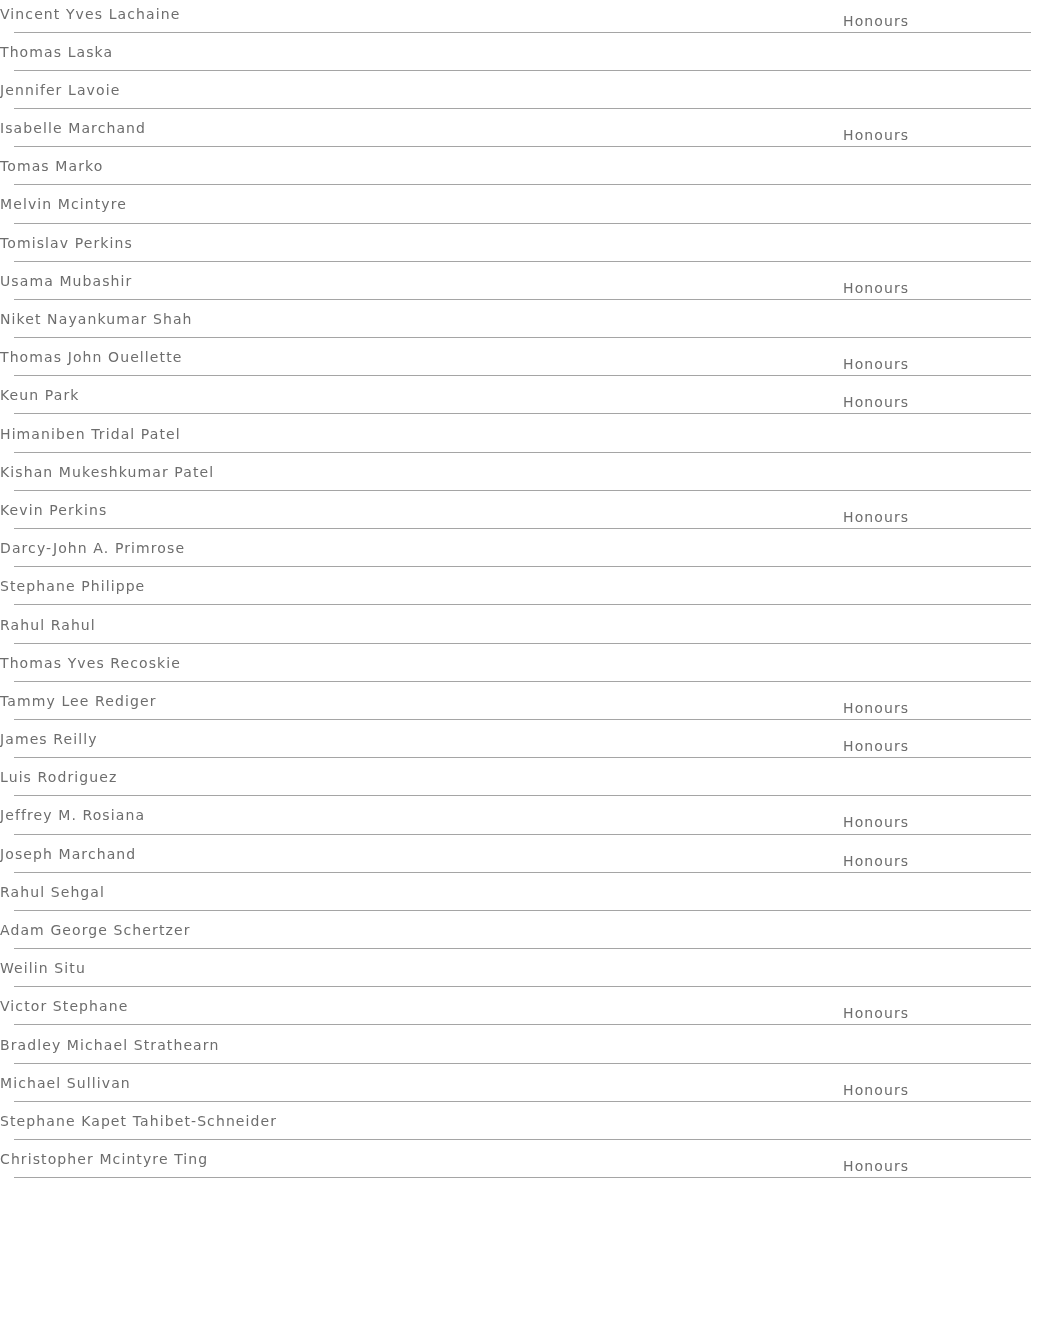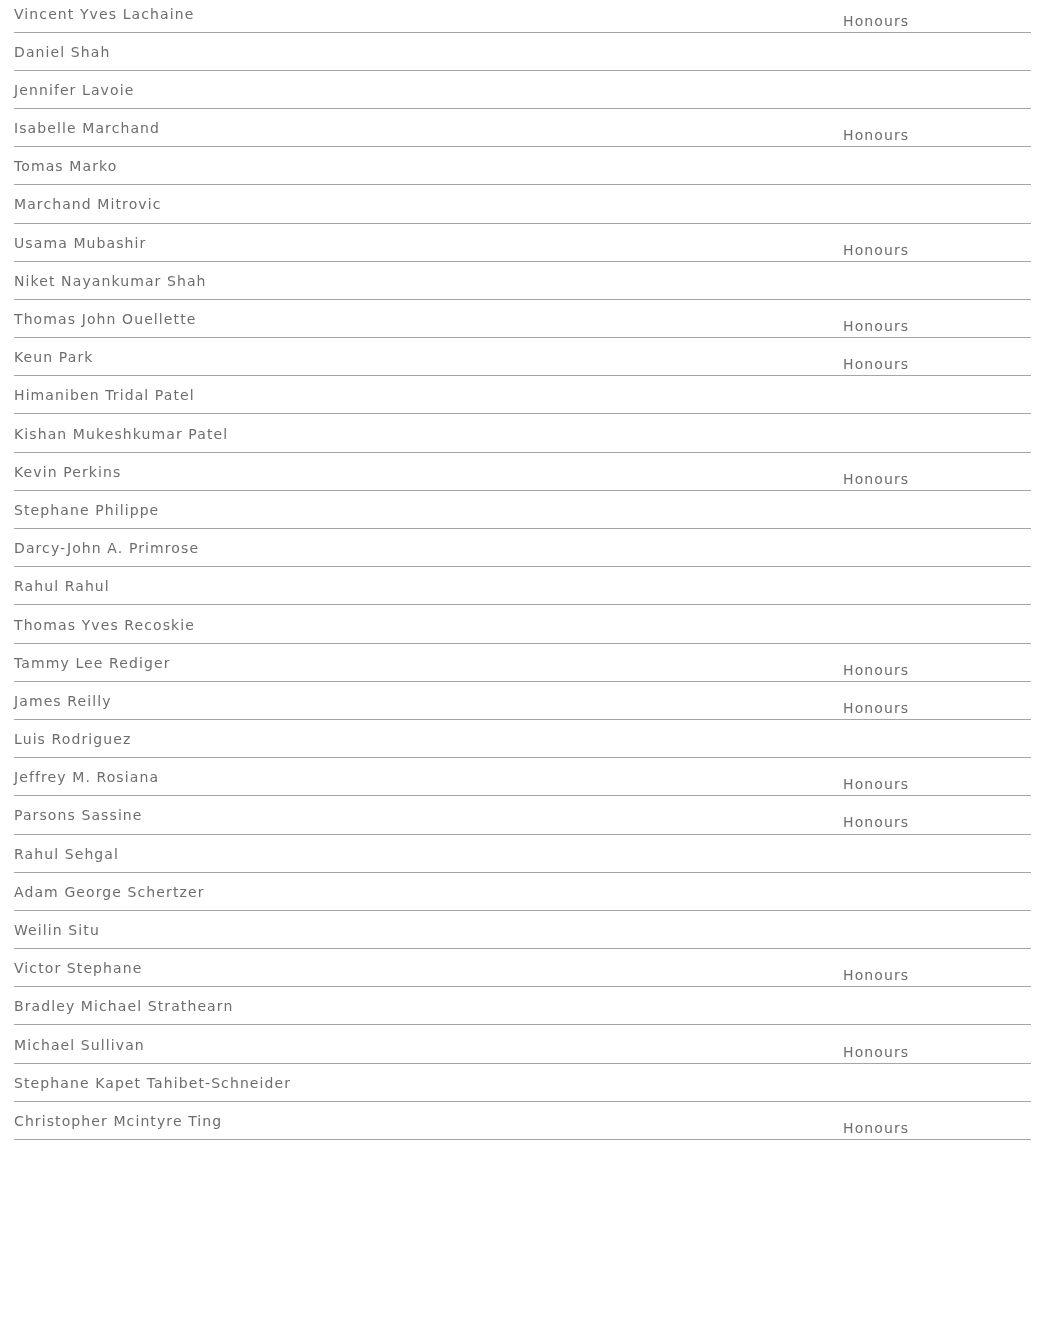--- a/index.html
+++ b/index.html
@@ -30,63 +30,66 @@
   .row::after {
     content: "";
     position: absolute;
     left: 14px;
     right: 0;
     bottom: 0;
     height: 1px;
     background: #a5a5a5;
   }
   .name {
-    padding-left: 14px;
     white-space: nowrap;
   }
   .honours {
     position: absolute;
     left: 843px;
     white-space: nowrap;
     margin-top: 14px;
   }
 </style>
 </head>
 <body>
 
 <div class="roster">
 
     <div class="row">
       <span class="name">Vincent Yves Lachaine</span>
       <span class="honours">Honours</span>
     </div>
 
     <div class="row">
-      <span class="name">Daniel Shah</span>
+      <span class="name">Thomas Laska</span>
       <span class="honours"></span>
     </div>
 
     <div class="row">
       <span class="name">Jennifer Lavoie</span>
       <span class="honours"></span>
     </div>
 
     <div class="row">
       <span class="name">Isabelle Marchand</span>
       <span class="honours">Honours</span>
     </div>
 
     <div class="row">
       <span class="name">Tomas Marko</span>
       <span class="honours"></span>
     </div>
 
-
-    <div class="row">
-      <span class="name">Marchand Mitrovic</span>
+    <div class="row">
+      <span class="name">Melvin Mcintyre</span>
+      <span class="honours"></span>
+    </div>
+
+    <div class="row">
+      <span class="name">Tomislav Perkins</span>
       <span class="honours"></span>
     </div>
 
     <div class="row">
       <span class="name">Usama Mubashir</span>
       <span class="honours">Honours</span>
     </div>
 
     <div class="row">
       <span class="name">Niket Nayankumar Shah</span>
@@ -113,30 +116,30 @@
       <span class="name">Kishan Mukeshkumar Patel</span>
       <span class="honours"></span>
     </div>
 
     <div class="row">
       <span class="name">Kevin Perkins</span>
       <span class="honours">Honours</span>
     </div>
 
     <div class="row">
+      <span class="name">Darcy-John A. Primrose</span>
+      <span class="honours"></span>
+    </div>
+
+    <div class="row">
       <span class="name">Stephane Philippe</span>
       <span class="honours"></span>
     </div>
 
     <div class="row">
-      <span class="name">Darcy-John A. Primrose</span>
-      <span class="honours"></span>
-    </div>
-
-    <div class="row">
       <span class="name">Rahul Rahul</span>
       <span class="honours"></span>
     </div>
 
     <div class="row">
       <span class="name">Thomas Yves Recoskie</span>
       <span class="honours"></span>
     </div>
 
     <div class="row">
@@ -154,21 +157,21 @@
       <span class="name">Luis Rodriguez</span>
       <span class="honours"></span>
     </div>
 
     <div class="row">
       <span class="name">Jeffrey M. Rosiana</span>
       <span class="honours">Honours</span>
     </div>
 
     <div class="row">
-      <span class="name">Parsons Sassine</span>
+      <span class="name">Joseph Marchand</span>
       <span class="honours">Honours</span>
     </div>
 
     <div class="row">
       <span class="name">Rahul Sehgal</span>
       <span class="honours"></span>
     </div>
 
     <div class="row">
       <span class="name">Adam George Schertzer</span>

